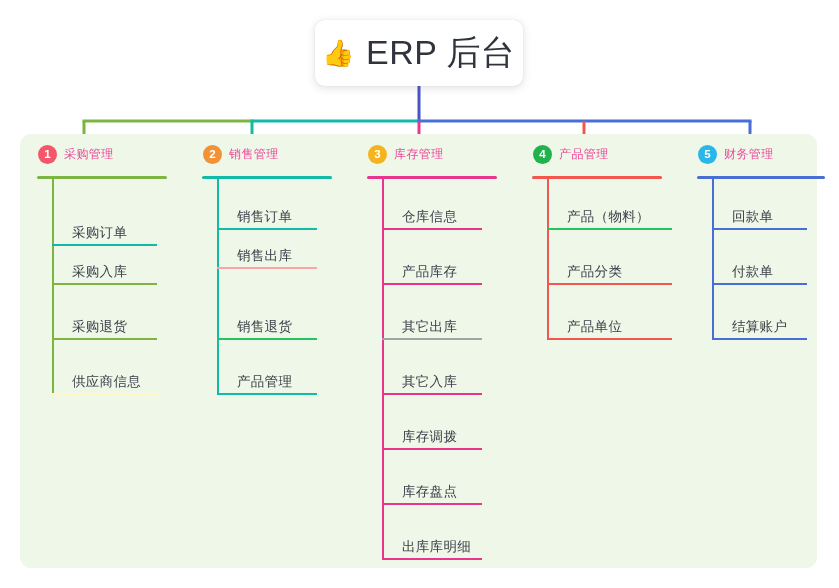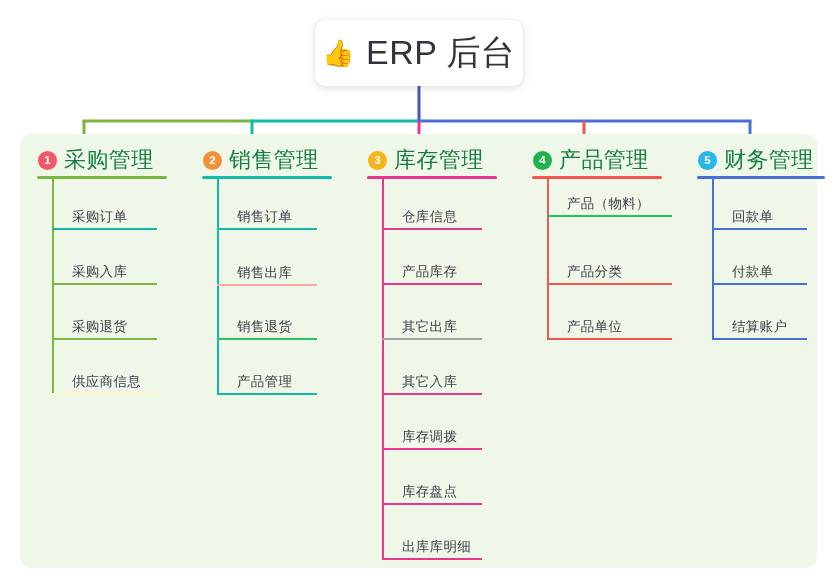--- a/index.html
+++ b/index.html
@@ -100,22 +100,22 @@
     height: 19px;
     border-radius: 50%;
     color: #ffffff;
     font-size: 11.5px;
     line-height: 19px;
     text-align: center;
     font-weight: bold;
     flex: 0 0 19px;
   }
   .col-head-label {
-    font-size: 22px;
-    color: #15803d;
+    font-size: 12px;
+    color: #ec4899;
     letter-spacing: 0.4px;
   }
 
   
   .head-rule {
     position: absolute;
     left: 17px;
     top: 42px;
     height: 3px;
     border-radius: 2px;
@@ -170,21 +170,21 @@
   <div id="panel"></div>
 
   <div id="columns">
       <div class="col">
         <div class="col-head">
           <span class="badge" style="background: rgb(244, 86, 106);">1</span>
           <span class="col-head-label">采购管理</span>
         </div>
         <div class="head-rule" style="background: rgb(124, 181, 66); width: 130px;"></div>
         <div class="spine" style="background: rgb(124, 181, 66); height: 217px;"></div>
-        <div class="leaf" style="top: 94px; width: 105px; background: #14b8a6;">
+        <div class="leaf" style="top: 110px; width: 105px; background: #14b8a6;">
           <span class="leaf-label">采购订单</span>
         </div>
         <div class="leaf" style="top: 149px; width: 105px; background: rgb(124, 181, 66);">
           <span class="leaf-label">采购入库</span>
         </div>
         <div class="leaf" style="top: 204px; width: 105px; background: rgb(124, 181, 66);">
           <span class="leaf-label">采购退货</span>
         </div>
         <div class="leaf" style="top: 259px; width: 105px; background: #fef9c3;">
           <span class="leaf-label">供应商信息</span>
@@ -193,21 +193,21 @@
       <div class="col">
         <div class="col-head">
           <span class="badge" style="background: rgb(242, 146, 56);">2</span>
           <span class="col-head-label">销售管理</span>
         </div>
         <div class="head-rule" style="background: rgb(18, 187, 166); width: 130px;"></div>
         <div class="spine" style="background: rgb(18, 187, 166); height: 217px;"></div>
         <div class="leaf" style="top: 94px; width: 100px; background: rgb(18, 187, 166);">
           <span class="leaf-label">销售订单</span>
         </div>
-        <div class="leaf" style="top: 150px; width: 100px; background: #fca5a5;">
+        <div class="leaf" style="top: 133px; width: 100px; background: #fca5a5;">
           <span class="leaf-label">销售出库</span>
         </div>
         <div class="leaf" style="top: 204px; width: 100px; background: #22c55e;">
           <span class="leaf-label">销售退货</span>
         </div>
         <div class="leaf" style="top: 259px; width: 100px; background: rgb(18, 187, 166);">
           <span class="leaf-label">产品管理</span>
         </div>
       </div>
       <div class="col">
@@ -239,21 +239,21 @@
           <span class="leaf-label">出库库明细</span>
         </div>
       </div>
       <div class="col">
         <div class="col-head">
           <span class="badge" style="background: rgb(34, 178, 76);">4</span>
           <span class="col-head-label">产品管理</span>
         </div>
         <div class="head-rule" style="background: rgb(242, 86, 78); width: 130px;"></div>
         <div class="spine" style="background: rgb(242, 86, 78); height: 162px;"></div>
-        <div class="leaf" style="top: 81px; width: 125px; background: #22c55e;">
+        <div class="leaf" style="top: 94px; width: 125px; background: #22c55e;">
           <span class="leaf-label">产品（物料）</span>
         </div>
         <div class="leaf" style="top: 149px; width: 125px; background: rgb(242, 86, 78);">
           <span class="leaf-label">产品分类</span>
         </div>
         <div class="leaf" style="top: 204px; width: 125px; background: rgb(242, 86, 78);">
           <span class="leaf-label">产品单位</span>
         </div>
       </div>
       <div class="col c5">

